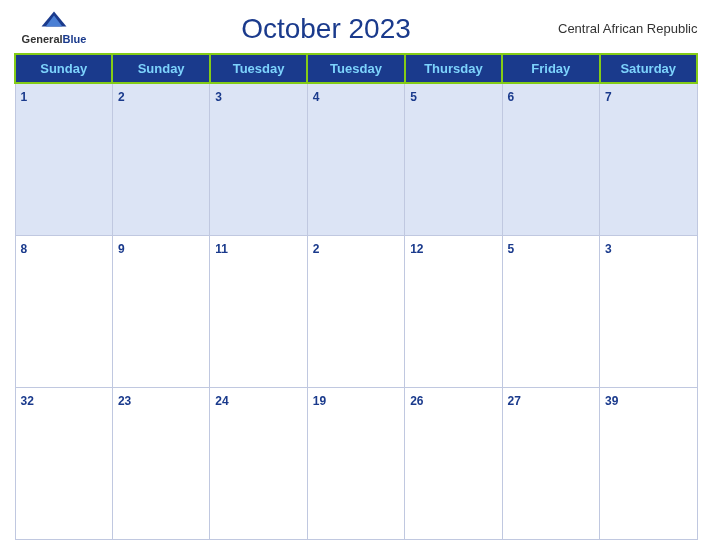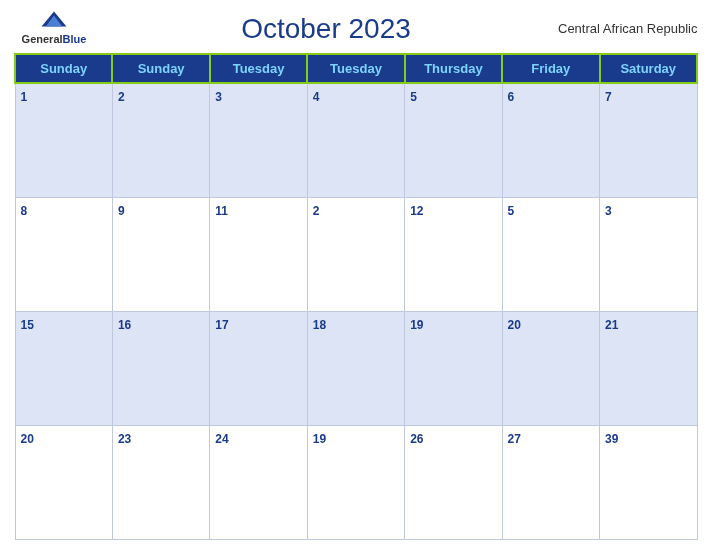--- a/index.html
+++ b/index.html
@@ -138,31 +138,22 @@
       </tr>
       <tr class="row-white">
         <td><span class="day-number">8</span></td>
         <td><span class="day-number">9</span></td>
         <td><span class="day-number">11</span></td>
         <td><span class="day-number">2</span></td>
         <td><span class="day-number">12</span></td>
         <td><span class="day-number">5</span></td>
         <td><span class="day-number">3</span></td>
       </tr>
-      <tr class="row-shaded">
-        <td><span class="day-number">15</span></td>
-        <td><span class="day-number">16</span></td>
-        <td><span class="day-number">17</span></td>
-        <td><span class="day-number">18</span></td>
-        <td><span class="day-number">19</span></td>
-        <td><span class="day-number">20</span></td>
-        <td><span class="day-number">21</span></td>
-      </tr>
       <tr class="row-white">
-        <td><span class="day-number">20</span></td>
+        <td><span class="day-number">32</span></td>
         <td><span class="day-number">23</span></td>
         <td><span class="day-number">24</span></td>
         <td><span class="day-number">19</span></td>
         <td><span class="day-number">26</span></td>
         <td><span class="day-number">27</span></td>
         <td><span class="day-number">39</span></td>
       </tr>
     </tbody>
 </table>
 

